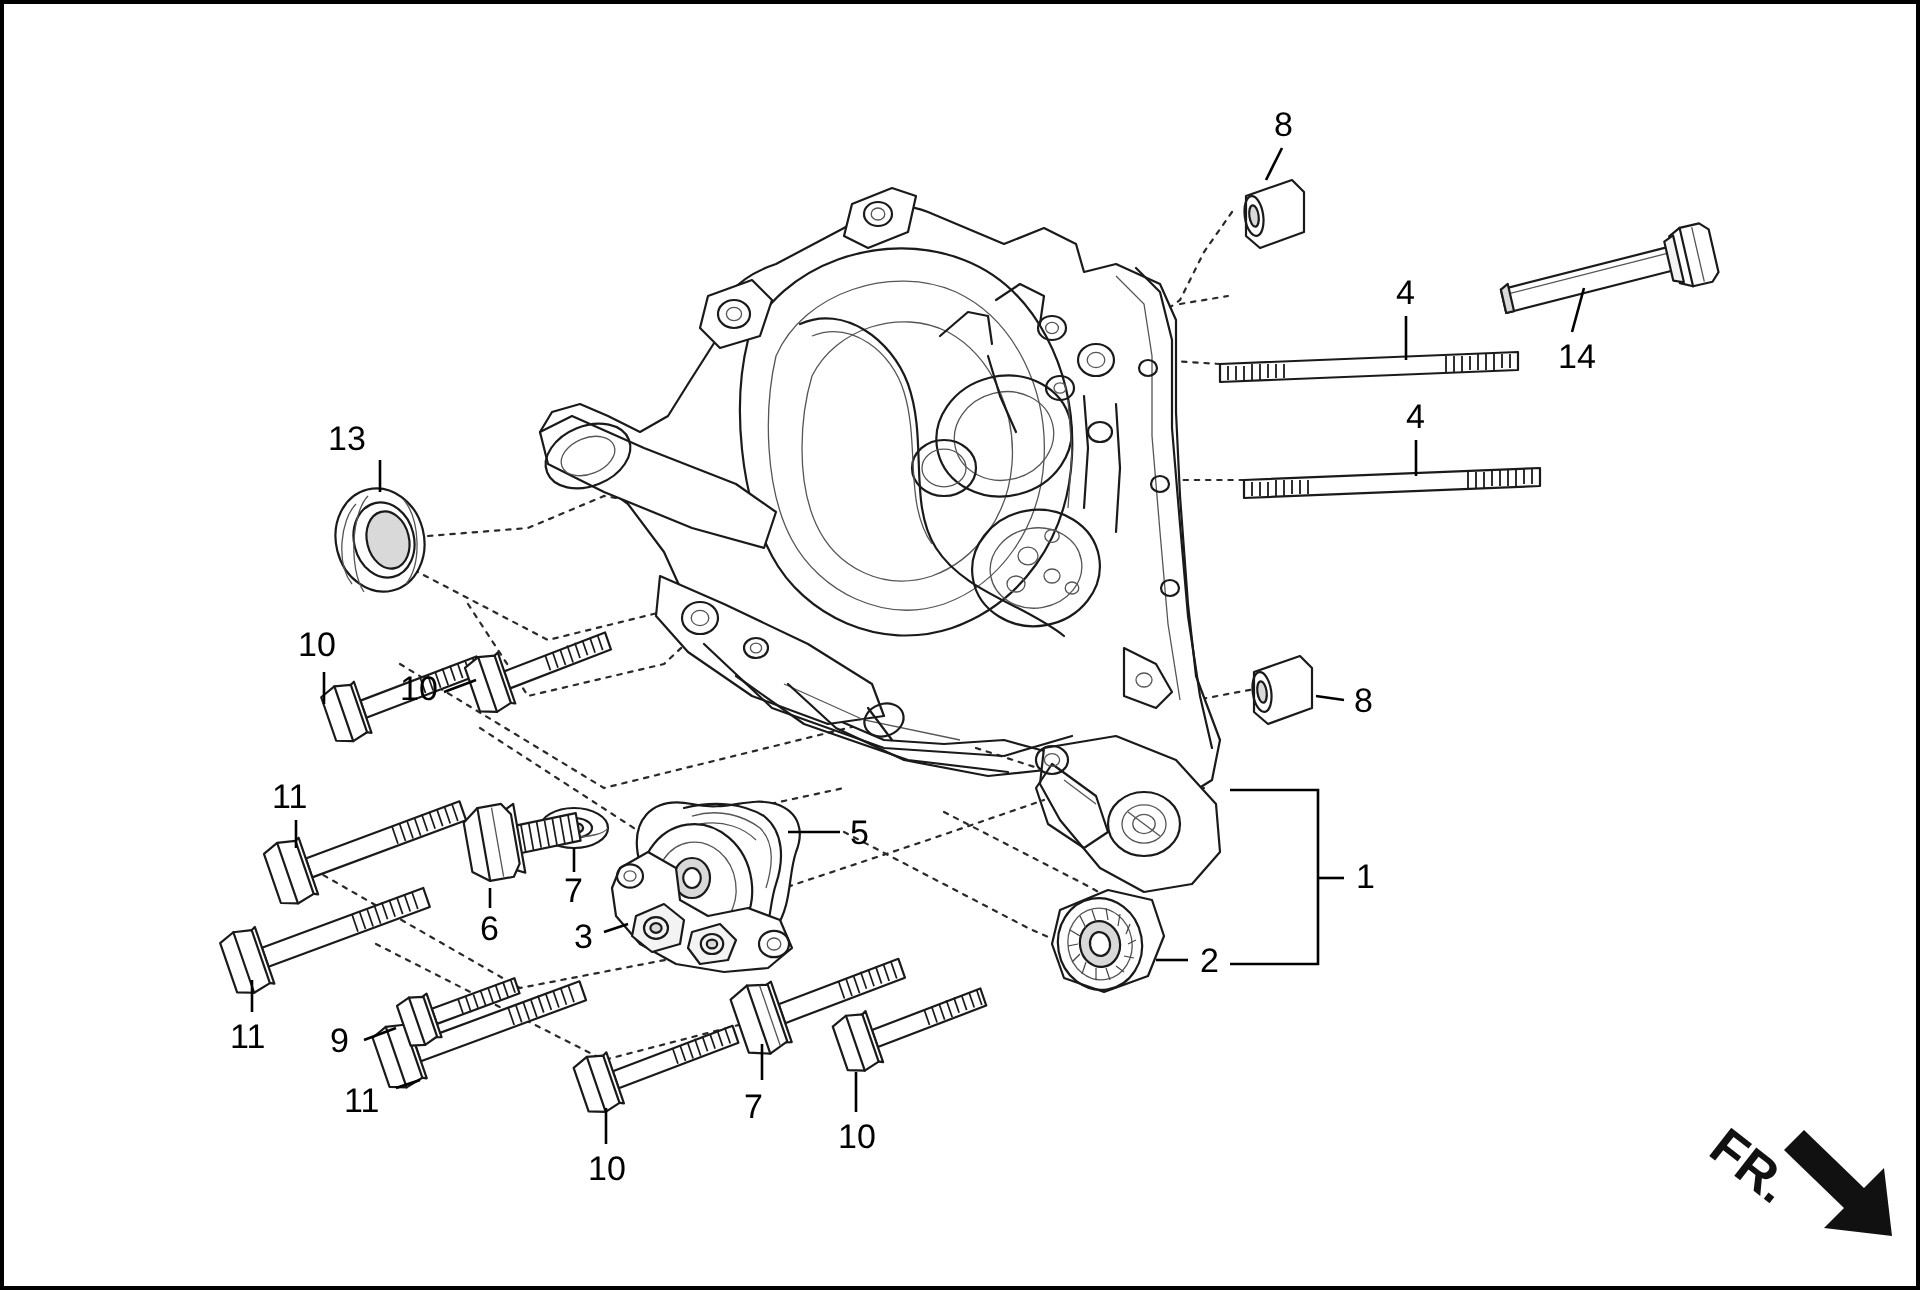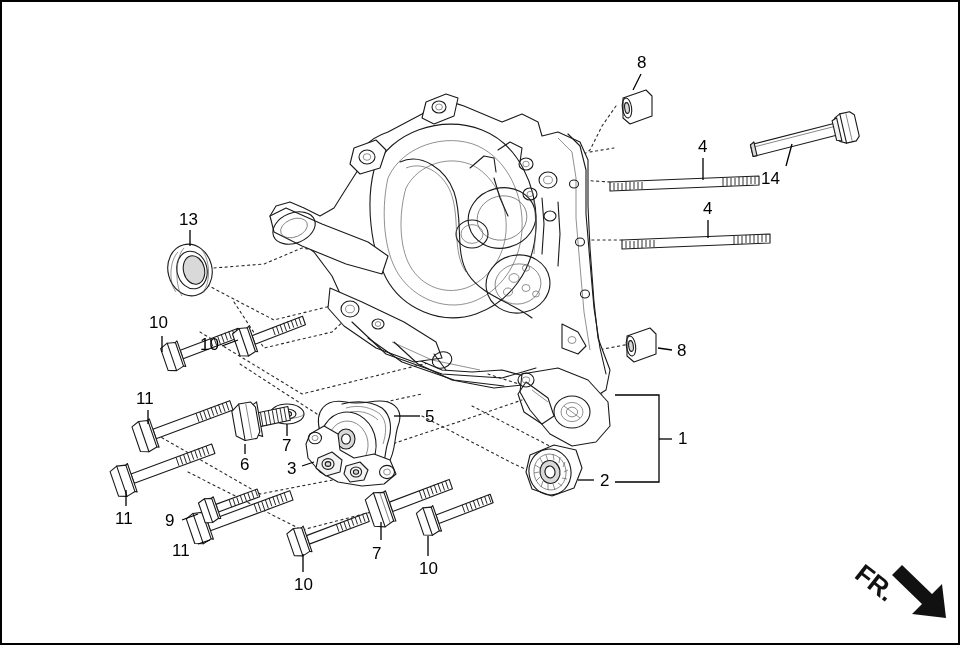--- a/index.html
+++ b/index.html
@@ -598,18 +598,18 @@
   <span class="lbl" style="left:675px;top:340px;">8</span>
   <span class="lbl" style="left:163px;top:510px;">9</span>
   <span class="lbl" style="left:147px;top:312px;">10</span>
   <span class="lbl" style="left:198px;top:334px;">10</span>
   <span class="lbl" style="left:292px;top:574px;">10</span>
   <span class="lbl" style="left:417px;top:558px;">10</span>
   <span class="lbl" style="left:134px;top:388px;">11</span>
   <span class="lbl" style="left:113px;top:508px;">11</span>
   <span class="lbl" style="left:170px;top:540px;">11</span>
   <span class="lbl" style="left:370px;top:543px;">7</span>
-  <span class="lbl" style="left:177px;top:209px;text-align:right;">13</span>
-  <span class="lbl" style="left:759px;top:168px;">14</span>
+  <span class="lbl" style="left:162px;top:209px;text-align:right;">13</span>
+  <span class="lbl" style="left:777px;top:168px;">14</span>
 
   <span class="fr-text" style="left:866px;top:556px;">FR.</span>
 
 </div>
 
 </body></html>

